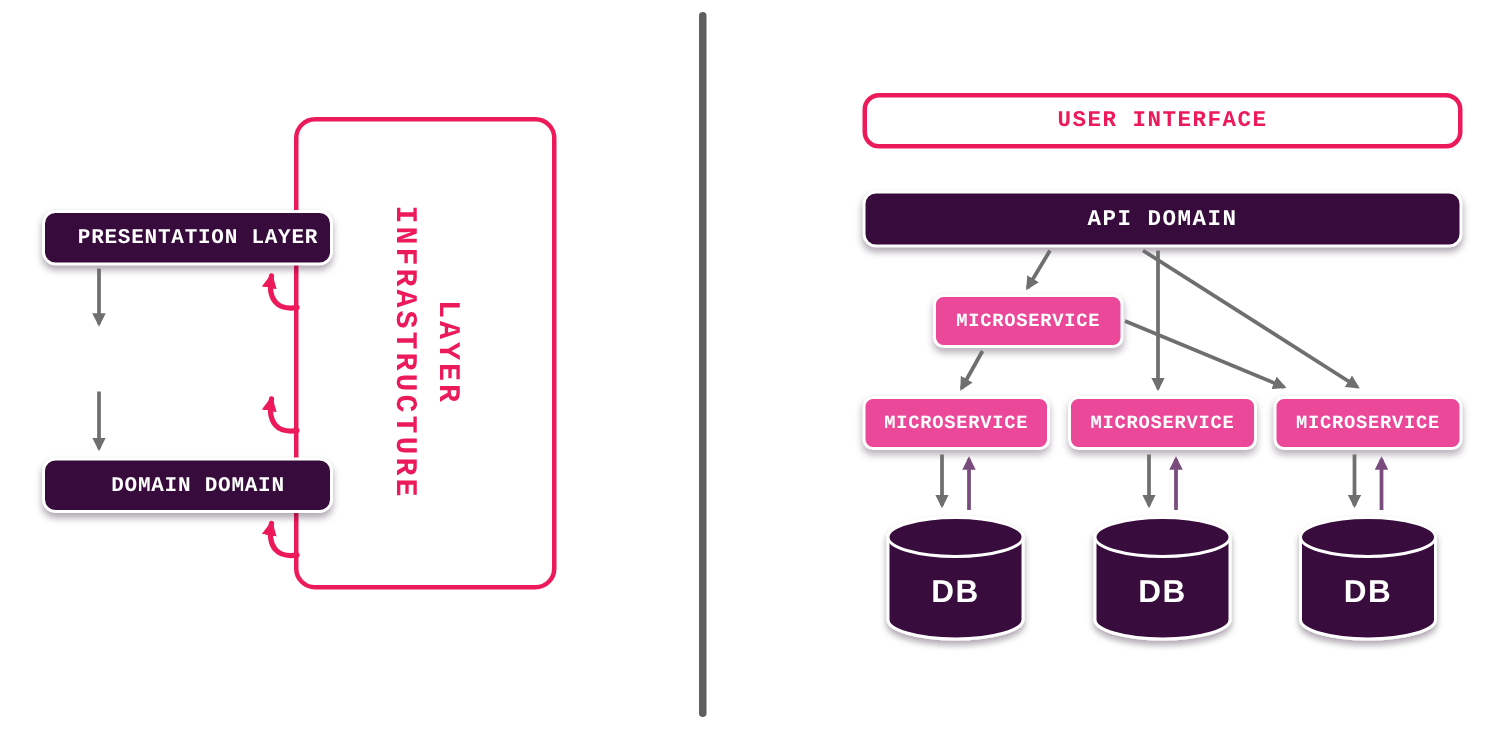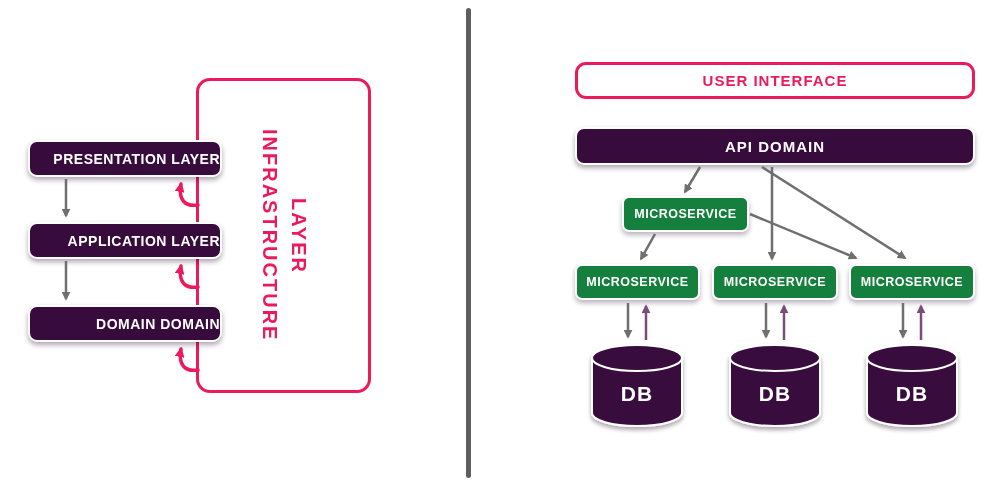--- a/index.html
+++ b/index.html
@@ -8,55 +8,55 @@
 
   .canvas { position:relative; width:1000px; height:500px; background:#ffffff; overflow:hidden; }
 
   .divider {
     position:absolute; left:466px; top:8px; width:5px; height:470px;
     background:#5e5e5e; border-radius:3px; z-index:1;
   }
 
   .box {
     position:absolute; display:flex; align-items:center; justify-content:center;
-    font-weight:bold; z-index:2;
+    font-weight:bold; z-index:2;font-family:Liberation Mono, monospace;
   }
 
   
   .infra-box {
     left:196px; top:78px; width:175px; height:315px;
     border:3px solid #ec1a5b; border-radius:14px; background:#ffffff; z-index:1;
   }
   .infra-text {
     writing-mode:vertical-lr; text-orientation:mixed; text-align:center;
     color:#ec1a5b; font-size:20px; letter-spacing:2px; line-height:1.45;
     font-weight:bold;
   }
   .dark-box {
     background:#380b3d; color:#ffffff; border:2px solid #ffffff; border-radius:9px;
     box-shadow:0 3px 5px rgba(30,5,35,.35);
     font-size:14px; letter-spacing:.5px;
   }
   .layer-box {
     left:28px; width:194px; height:37px;
-    justify-content:flex-end; padding-left:14px;
+    justify-content:center; padding-left:14px;
   }
 
   
   .ui-box {
     left:575px; top:62px; width:400px; height:37px;
     background:#ffffff; border:3px solid #ec1a5b; border-radius:11px;
     color:#ec1a5b; font-size:15px; letter-spacing:1px;
   }
   .gateway-box {
     left:575px; top:127px; width:400px; height:38px;
     font-size:15px; letter-spacing:1px;
   }
   .pink-box {
-    background:#15803d; color:#ffffff; border:2px solid #ffffff; border-radius:7px;
+    background:#ec4899; color:#ffffff; border:2px solid #ffffff; border-radius:7px;
     box-shadow:0 3px 5px rgba(30,5,35,.3);
     font-size:12.5px; letter-spacing:.5px;
   }
   .ms-mid { left:622px; top:196px; width:127px; height:36px; }
   .ms-1   { left:575px; top:264px; width:125px; height:36px; }
   .ms-2   { left:712px; top:264px; width:126px; height:36px; }
   .ms-3   { left:849px; top:264px; width:126px; height:36px; }
 
   .arrow-layer { position:absolute; left:0; top:0; z-index:3; pointer-events:none; }
   .db-label { font-family:"Liberation Sans", sans-serif; font-weight:bold; font-size:21px; letter-spacing:1px; fill:#ffffff; }
@@ -70,23 +70,20 @@
 
   <div class="box infra-box">
     <div class="infra-text">
       <div>INFRASTRUCTURE</div>
       <div>LAYER</div>
     </div>
   </div>
 
   <div class="box dark-box layer-box" style="top:140px;">
     <span>PRESENTATION LAYER</span>
-  </div>
-  <div class="box dark-box layer-box" style="top:222px;">
-    <span>APPLICATION LAYER</span>
   </div>
   <div class="box dark-box layer-box" style="top:305px;">
     <span>DOMAIN DOMAIN</span>
   </div>
 
   <div class="box ui-box">
     <span>USER INTERFACE</span>
   </div>
   <div class="box dark-box gateway-box">
     <span>API DOMAIN</span>

